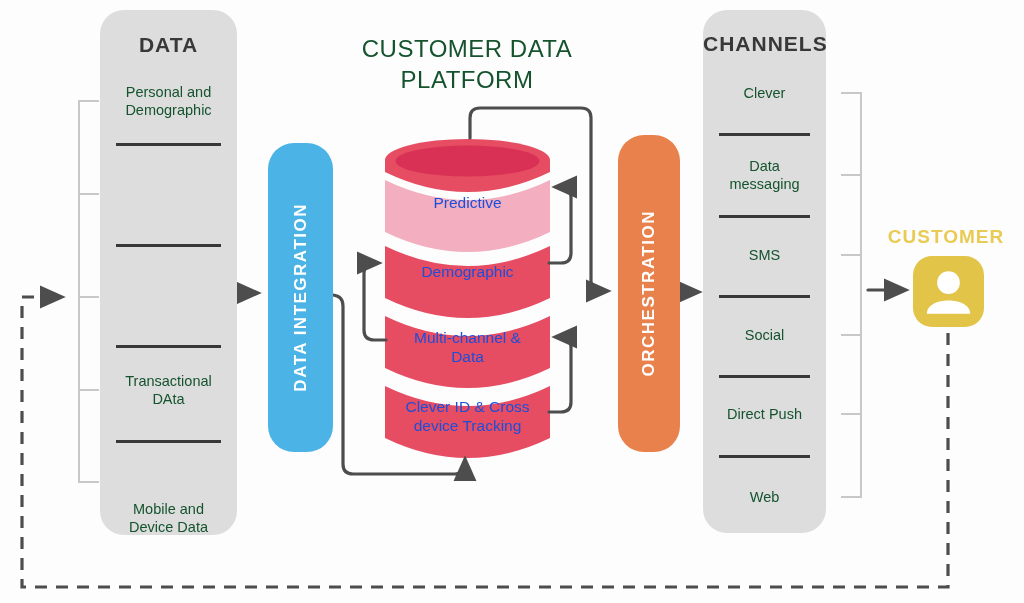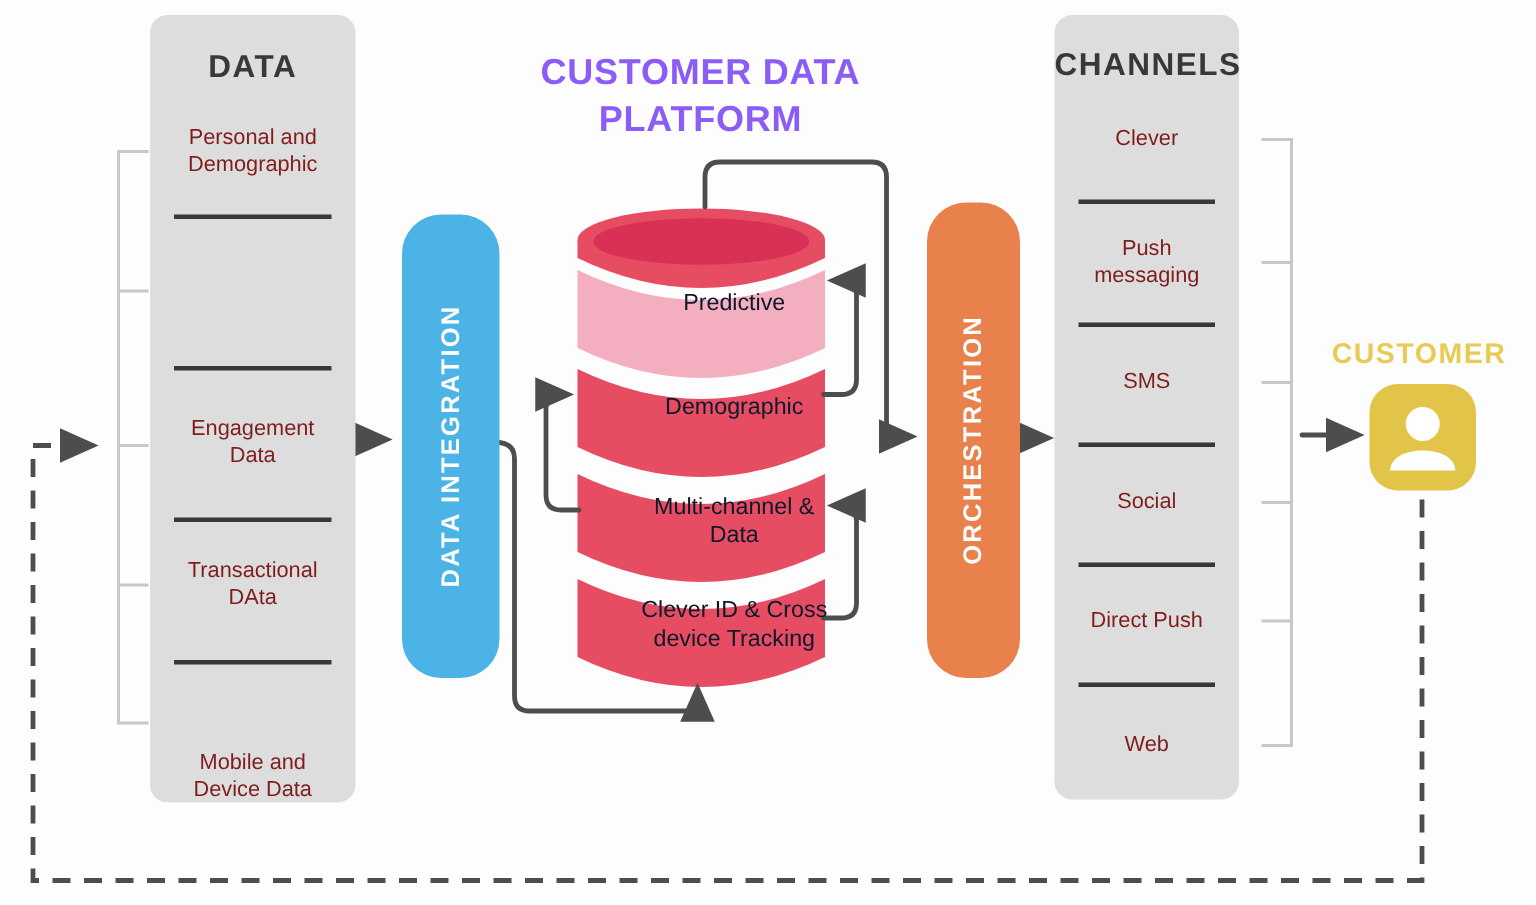--- a/index.html
+++ b/index.html
@@ -3,55 +3,55 @@
 <meta charset="utf-8">
 <style>
   html,body{margin:0;padding:0;background:#ffffff;}
   .canvas{
     position:relative;width:1024px;height:603px;overflow:hidden;
     background:#fdfdfd;
     font-family:"Liberation Sans", sans-serif;
   }
   svg.overlay{position:absolute;left:0;top:0;width:1024px;height:603px;}
   .panel{
-    position:absolute;background:#dddddd;border-radius:12px;
+    position:absolute;background:#dddddd;border-radius:24px;
   }
   .panel-header{
     position:absolute;left:0;right:0;text-align:center;
     font-size:21px;font-weight:bold;color:#383838;letter-spacing:1px;
   }
   .panel-item{
     position:absolute;left:12px;right:12px;text-align:center;
     transform:translateY(-50%);
-    font-size:14.5px;line-height:1.25;color:#7f1d1d;
+    font-size:14.5px;line-height:1.25;color:#14532d;
   }
   .panel-item-narrow{margin:0 auto;width:112px;}
   .sep{
     position:absolute;left:16px;right:16px;height:3px;background:#383838;
   }
   .vbar{
     position:absolute;border-radius:26px;
     display:flex;align-items:center;justify-content:center;
   }
   .vbar-integration{left:268px;top:143px;width:65px;height:309px;background:#4bb3e6;}
   .vbar-orchestration{left:618px;top:135px;width:62px;height:317px;background:#e8814b;}
   .vbar-label{
     writing-mode:vertical-rl;transform:rotate(180deg);
     color:#ffffff;font-size:17px;font-weight:bold;letter-spacing:1.5px;
     white-space:nowrap;
   }
   .cdp-title{
     position:absolute;left:336px;top:33px;width:262px;text-align:center;
-    font-size:24px;line-height:1.3;font-weight:bold;color:#8b5cf6;
+    font-size:24px;line-height:1.3;font-weight:normal;color:#14532d;
     letter-spacing:0.5px;
   }
   .layer-label{
-    position:absolute;left:409px;width:161px;text-align:center;
+    position:absolute;left:387px;width:161px;text-align:center;
     transform:translateY(-50%);
-    color:#0f172a;font-size:15.5px;line-height:1.2;
+    color:#1d4ed8;font-size:15.5px;line-height:1.2;
   }
   .layer-label-narrow{margin:0 auto;width:130px;}
   .customer-label{
     position:absolute;left:860px;top:226px;width:172px;text-align:center;
     font-size:19px;font-weight:bold;color:#e9cb54;letter-spacing:1px;
   }
   .customer-icon{
     position:absolute;left:913px;top:256px;width:71px;height:71px;
     border-radius:19px;background:#e2c449;
     display:flex;align-items:center;justify-content:center;
@@ -98,23 +98,20 @@
     </g>
   </svg>
 
   <div class="panel" style="left:100px;top:10px;width:137px;height:525px;">
     <div class="panel-header" style="top:23px;">DATA</div>
     <div class="panel-item" style="top:91px;">
       <div class="panel-item-narrow">Personal and Demographic</div>
     </div>
     <div class="sep" style="top:133px;"></div>
     <div class="sep" style="top:234px;"></div>
-    <div class="panel-item" style="top:285px;">
-      <div class="panel-item-narrow">Engagement Data</div>
-    </div>
     <div class="sep" style="top:335px;"></div>
     <div class="panel-item" style="top:380px;">
       <div class="panel-item-narrow">Transactional DAta</div>
     </div>
     <div class="sep" style="top:430px;"></div>
     <div class="panel-item" style="top:472px;margin-top:36px;">
       <div class="panel-item-narrow">Mobile and Device Data</div>
     </div>
   </div>
 
@@ -132,21 +129,21 @@
   <div class="layer-label" style="top:417px;">Clever ID &amp; Cross device Tracking</div>
 
   <div class="vbar vbar-orchestration">
     <div class="vbar-label">ORCHESTRATION</div>
   </div>
 
   <div class="panel" style="left:703px;top:10px;width:123px;height:523px;">
     <div class="panel-header" style="top:22px;">CHANNELS</div>
     <div class="panel-item" style="top:83px;">Clever</div>
     <div class="sep" style="top:123px;"></div>
-    <div class="panel-item" style="top:165px;">Push messaging</div>
+    <div class="panel-item" style="top:165px;">Data messaging</div>
     <div class="sep" style="top:205px;"></div>
     <div class="panel-item" style="top:245px;">SMS</div>
     <div class="sep" style="top:285px;"></div>
     <div class="panel-item" style="top:325px;text-align:center;">Social</div>
     <div class="sep" style="top:365px;"></div>
     <div class="panel-item" style="top:404px;">Direct Push</div>
     <div class="sep" style="top:445px;"></div>
     <div class="panel-item" style="top:487px;">Web</div>
   </div>
 

